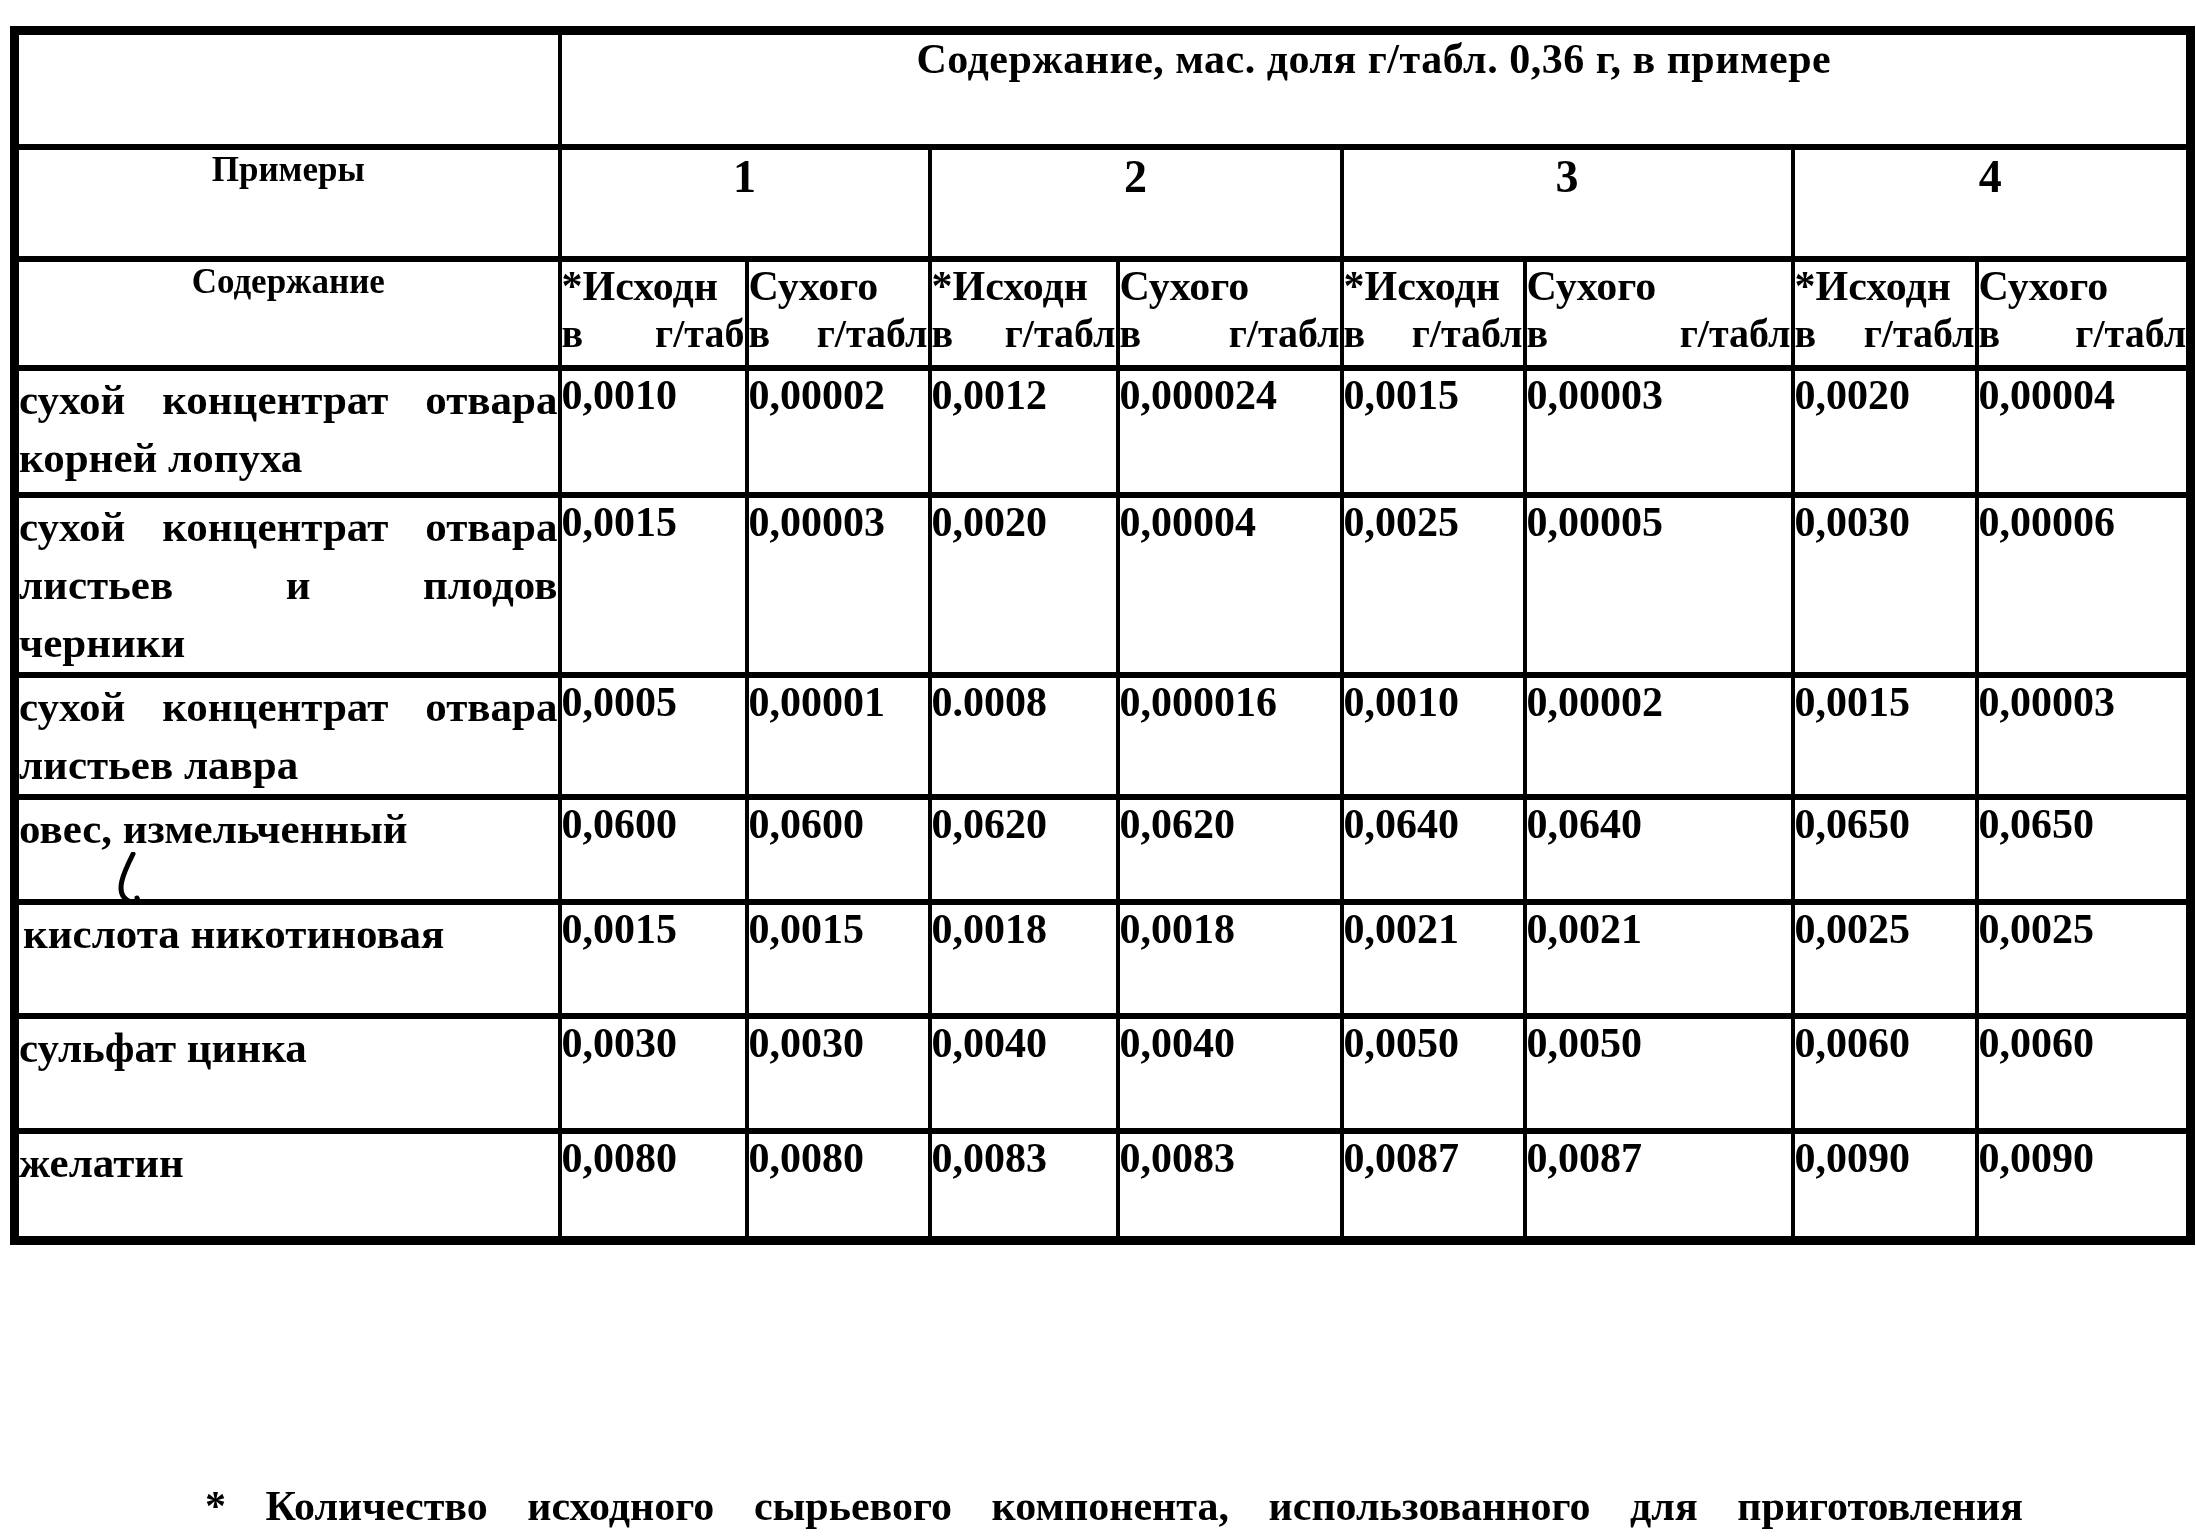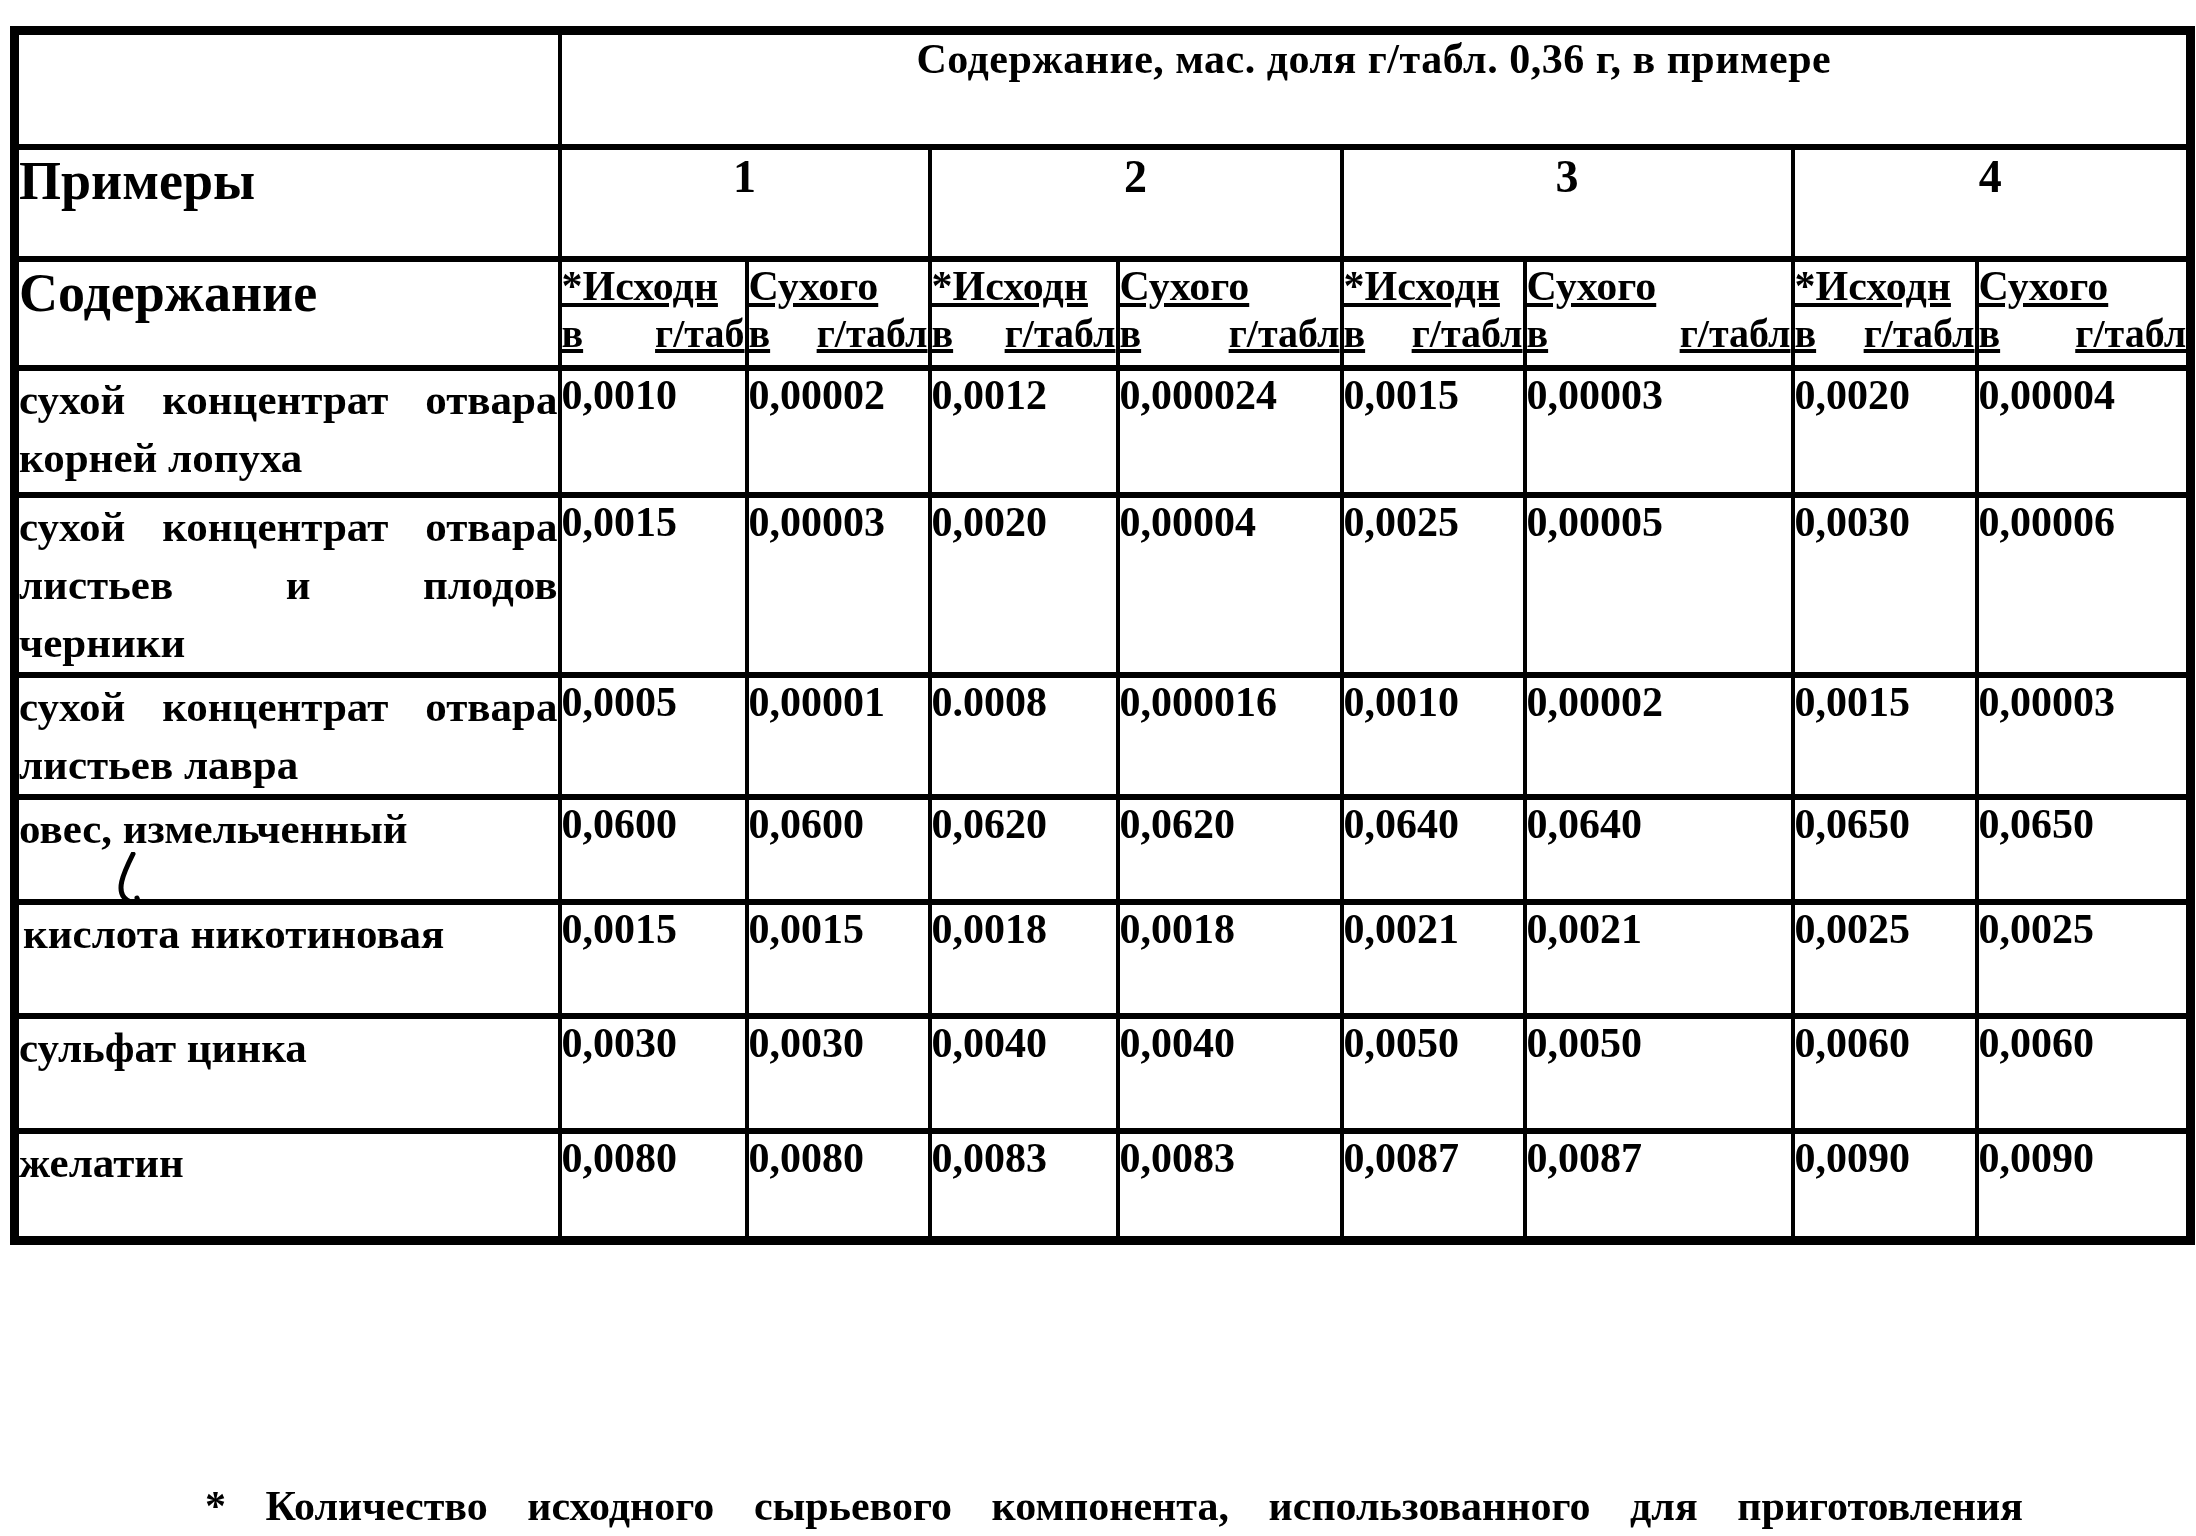--- a/index.html
+++ b/index.html
@@ -11,23 +11,23 @@
   table.doc {
     position:absolute; left:10px; top:26px; width:2176px;
     border-collapse:collapse; table-layout:fixed;
     border:9px solid #000;
   }
   table.doc td {
     border:4px solid #000; border-top-width:6px; border-bottom-width:6px;
     padding:0; vertical-align:top; overflow:hidden;
   }
   td.top-head { text-align:center; font-size:42px; padding-top:28px; letter-spacing:0.5px; }
-  td.c-head   { text-align:left; font-size:54px; padding-top:14px; }
+  td.c-head   { text-align:center; font-size:35px; padding-top:14px; }
   td.exnum    { text-align:center; font-size:46px; padding-top:10px; }
-  td.sub      { padding:4px 8px 4px 8px;text-decoration:underline; }
+  td.sub      { padding:4px 8px 4px 8px; }
   .subwrap    { display:flex; flex-direction:column; justify-content:space-between; height:94px; }
   .sub-title  { font-size:42px; white-space:nowrap; }
   .sub-unit   { display:flex; justify-content:space-between; font-size:40px; }
   td.comp     { font-size:43px; line-height:58px; padding:6px 6px 0 10px; position:relative; }
   td.comp .jl { text-align:justify; text-align-last:justify; }
   td.val      { font-size:42px; padding:10px 4px 0 10px; white-space:nowrap; }
   .artifact   { position:absolute; left:92px; top:52px; }
   .footnote   { position:absolute; left:105px; top:1440px; width:1918px; font-size:42px; line-height:50px; }
   .fn1        { text-align:justify; text-align-last:justify; text-indent:100px; word-spacing:6px;margin-top:41px; }
   .fn2        { text-align:left; }

